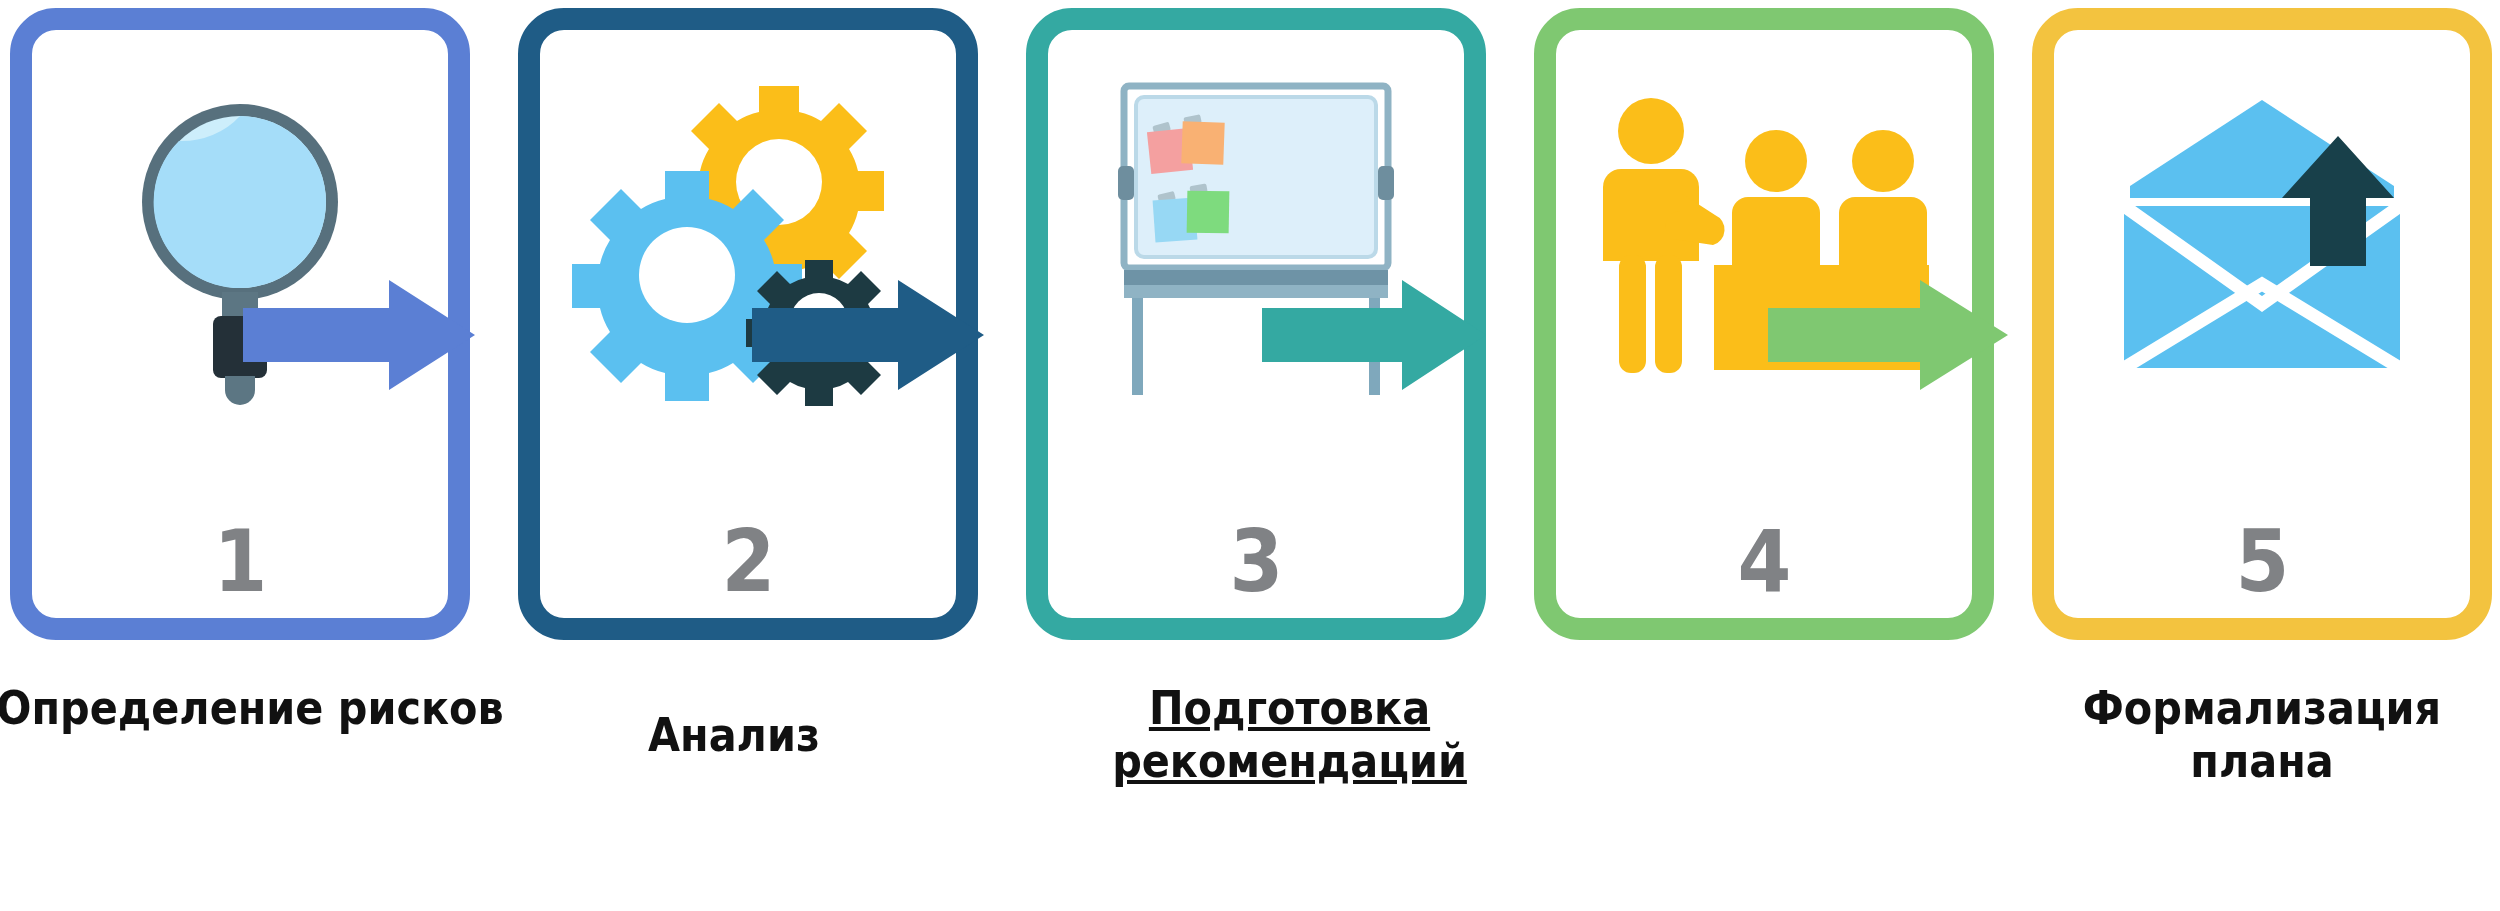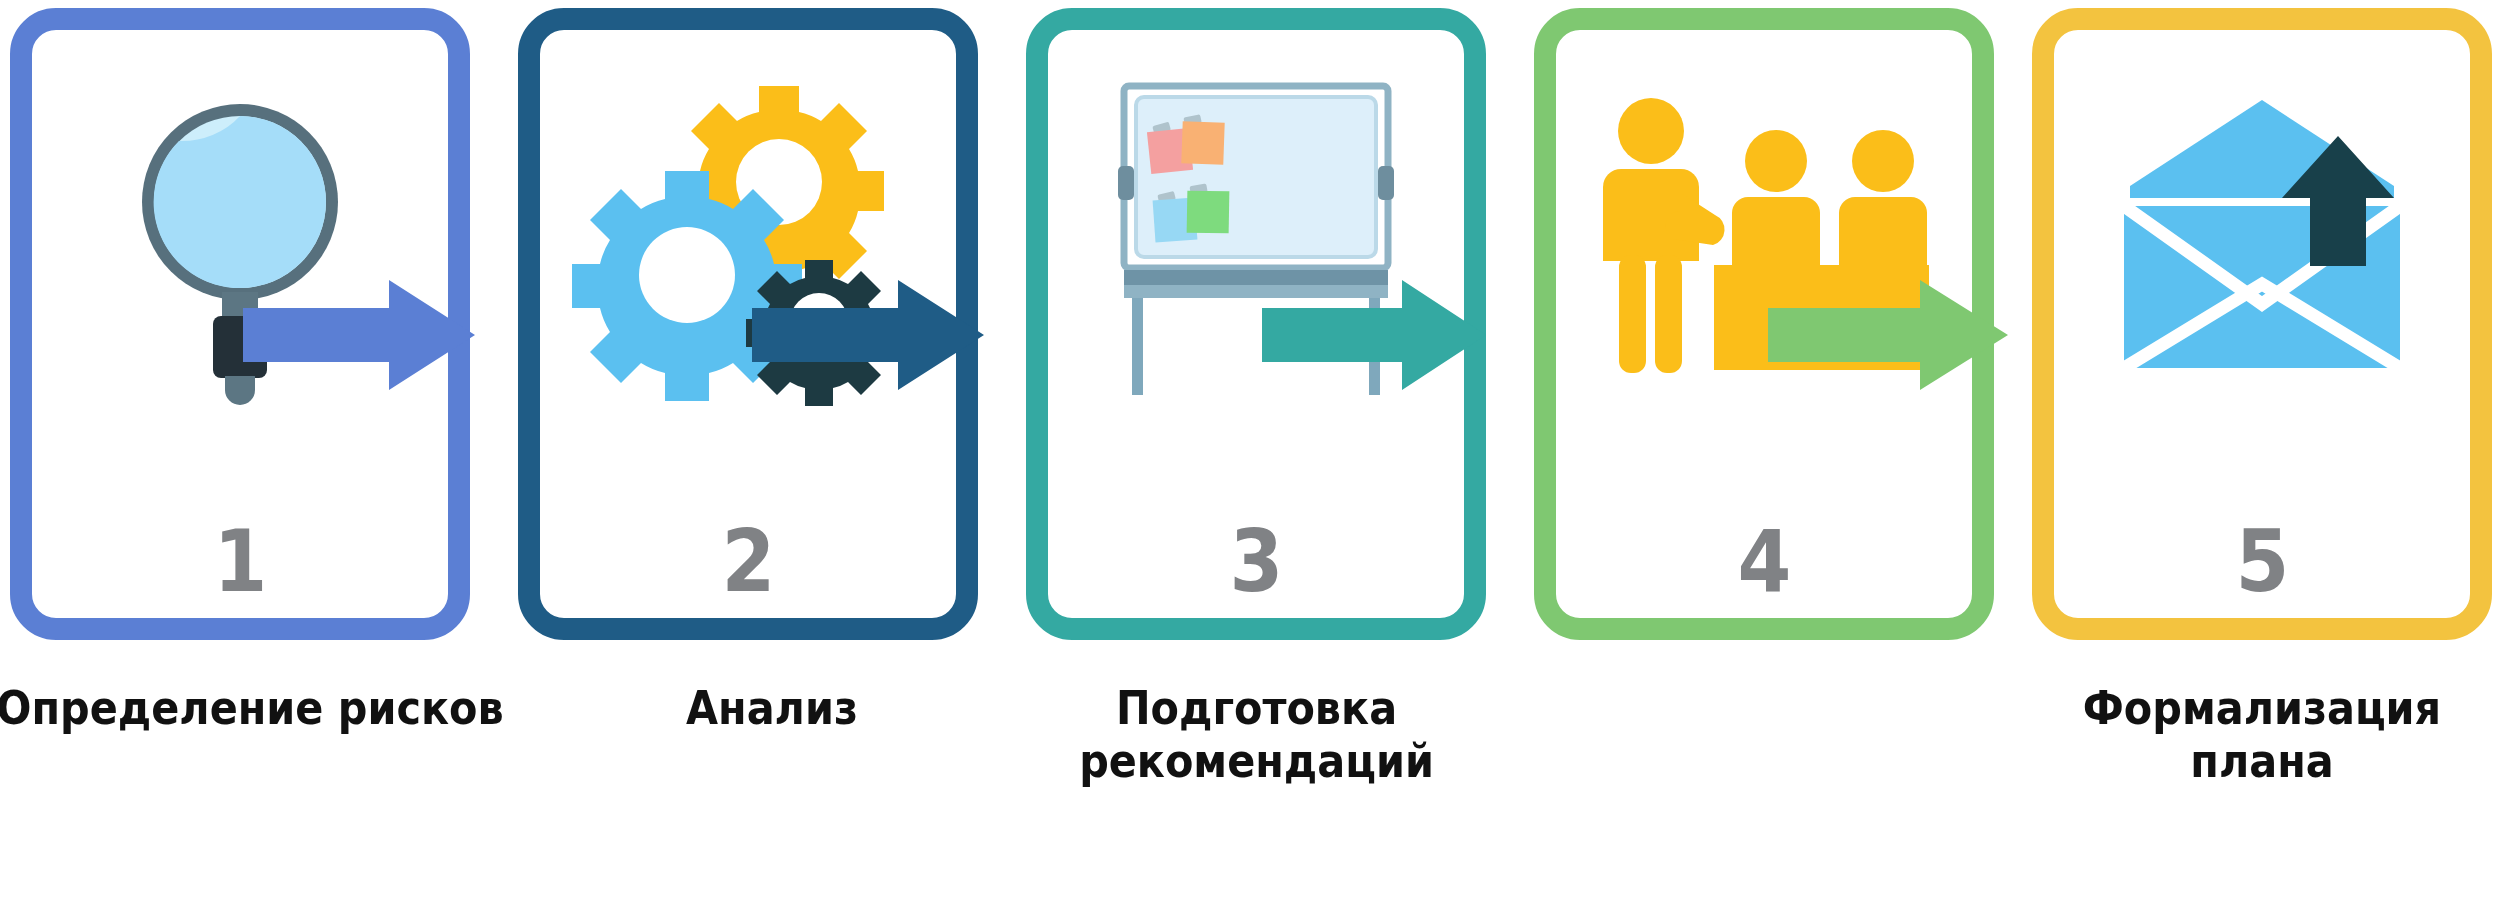--- a/index.html
+++ b/index.html
@@ -92,22 +92,22 @@
     top: 682px;
     text-align: center;
     font-size: 46px;
     font-weight: bold;
     color: #111111;
     line-height: 1.16;
     font-family: "DejaVu Sans", sans-serif;
     font-stretch: condensed;
   }
   .cap-1 { left: -30px;  width: 560px; }
-  .cap-2 { left: 542px;  width: 460px; }
-  .cap-3 { left: 1004px; width: 505px; }
+  .cap-2 { left: 504px;  width: 460px; margin-top: 27px; }
+  .cap-3 { left: 1037px; width: 505px; text-decoration: underline; }
   .cap-4 { left: 1494px; width: 540px; }
   .cap-5 { left: 2014px; width: 496px; }
 </style>
 </head>
 <body>
 
 <div id="stage">
 
   <div class="card card-1">
     <div class="card-inner">

